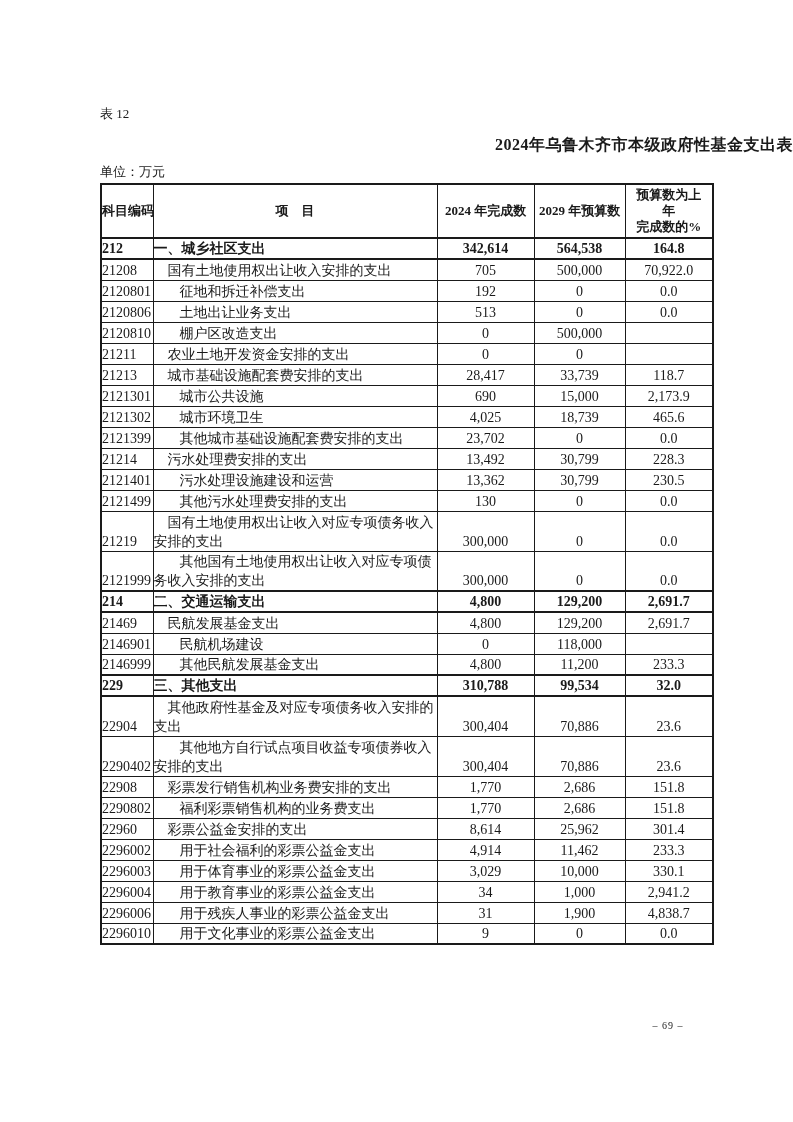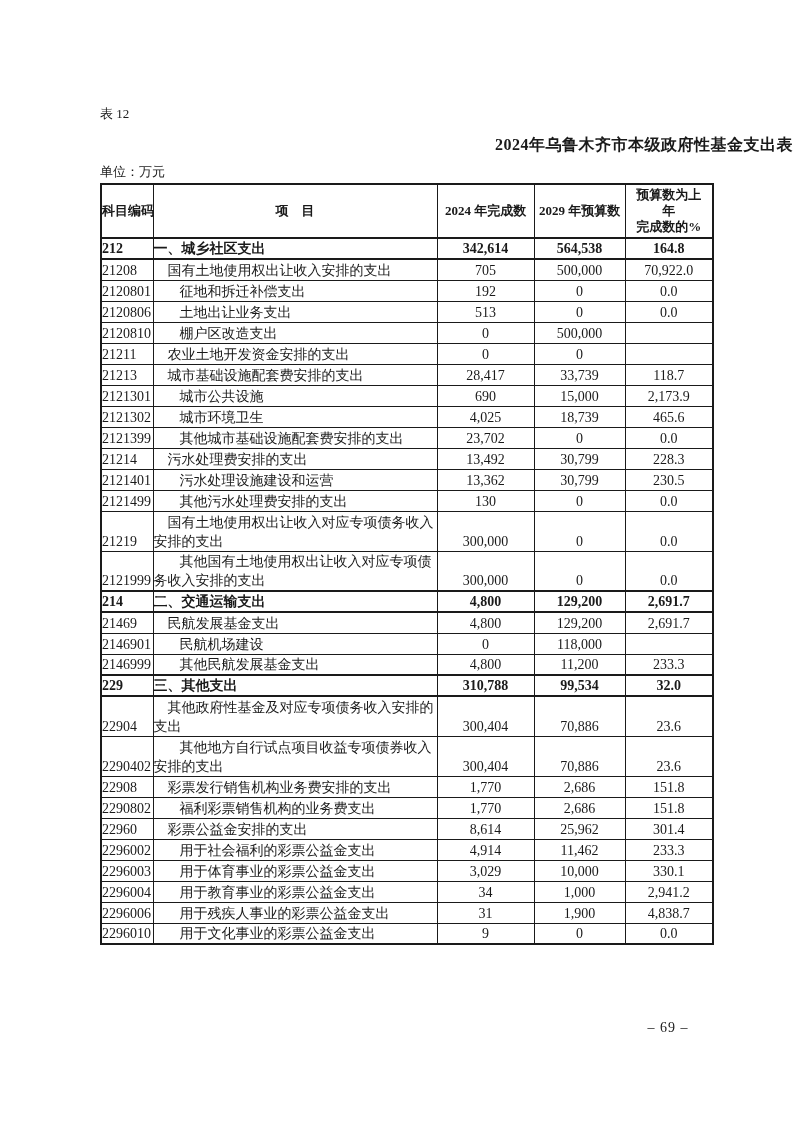--- a/index.html
+++ b/index.html
@@ -41,21 +41,21 @@
   tbody td{line-height:19px;vertical-align:bottom;}
   td.code{padding-left:2px;font-size:14px;}
   td.item{padding-left:2px;padding-right:8px;text-align:left;word-break:break-all;}
   td.item.lvl1{text-indent:14px;}
   td.item.lvl2{text-indent:26px;}
   td.num{text-align:center;padding-bottom:1px;}
   tr.section{font-weight:bold;}
   tr.section td{border-top:2px solid var(--border);border-bottom:2px solid var(--border);}
   .page-number{
     position:absolute;top:1020px;right:85px;width:80px;text-align:center;
-    font-size:14px;letter-spacing:1px;
+    font-size:10px;letter-spacing:1px;
   }
 </style>
 </head>
 <body>
 
 <div class="sheet">
 
   <div class="table-label">表 12</div>
 
   <h1 class="doc-title">2024年乌鲁木齐市本级政府性基金支出表</h1>

